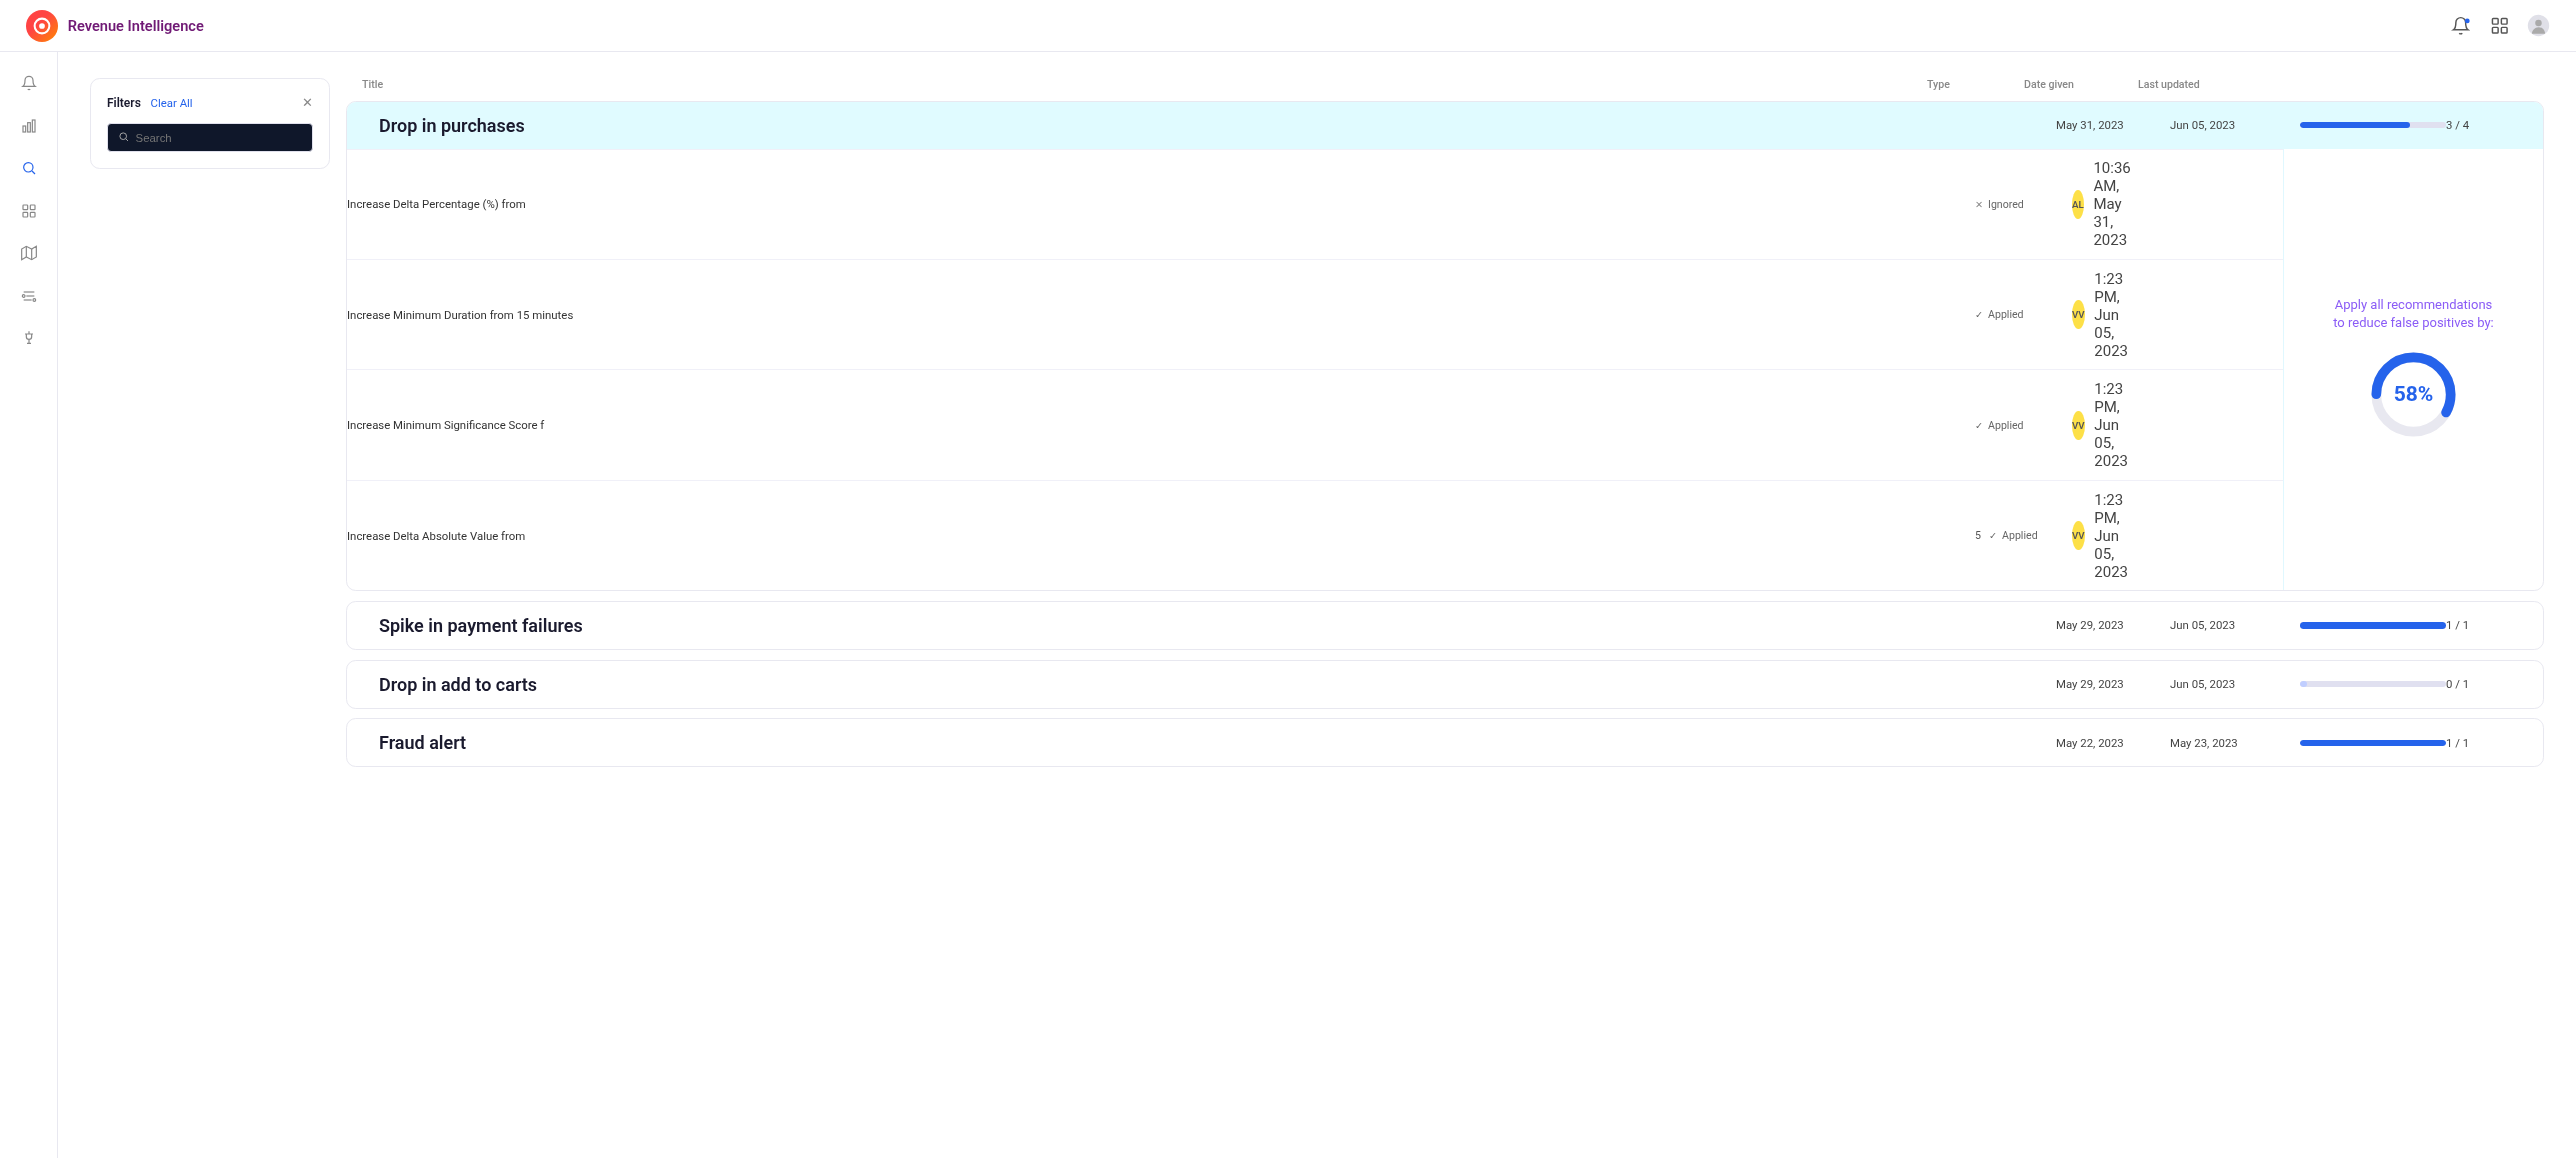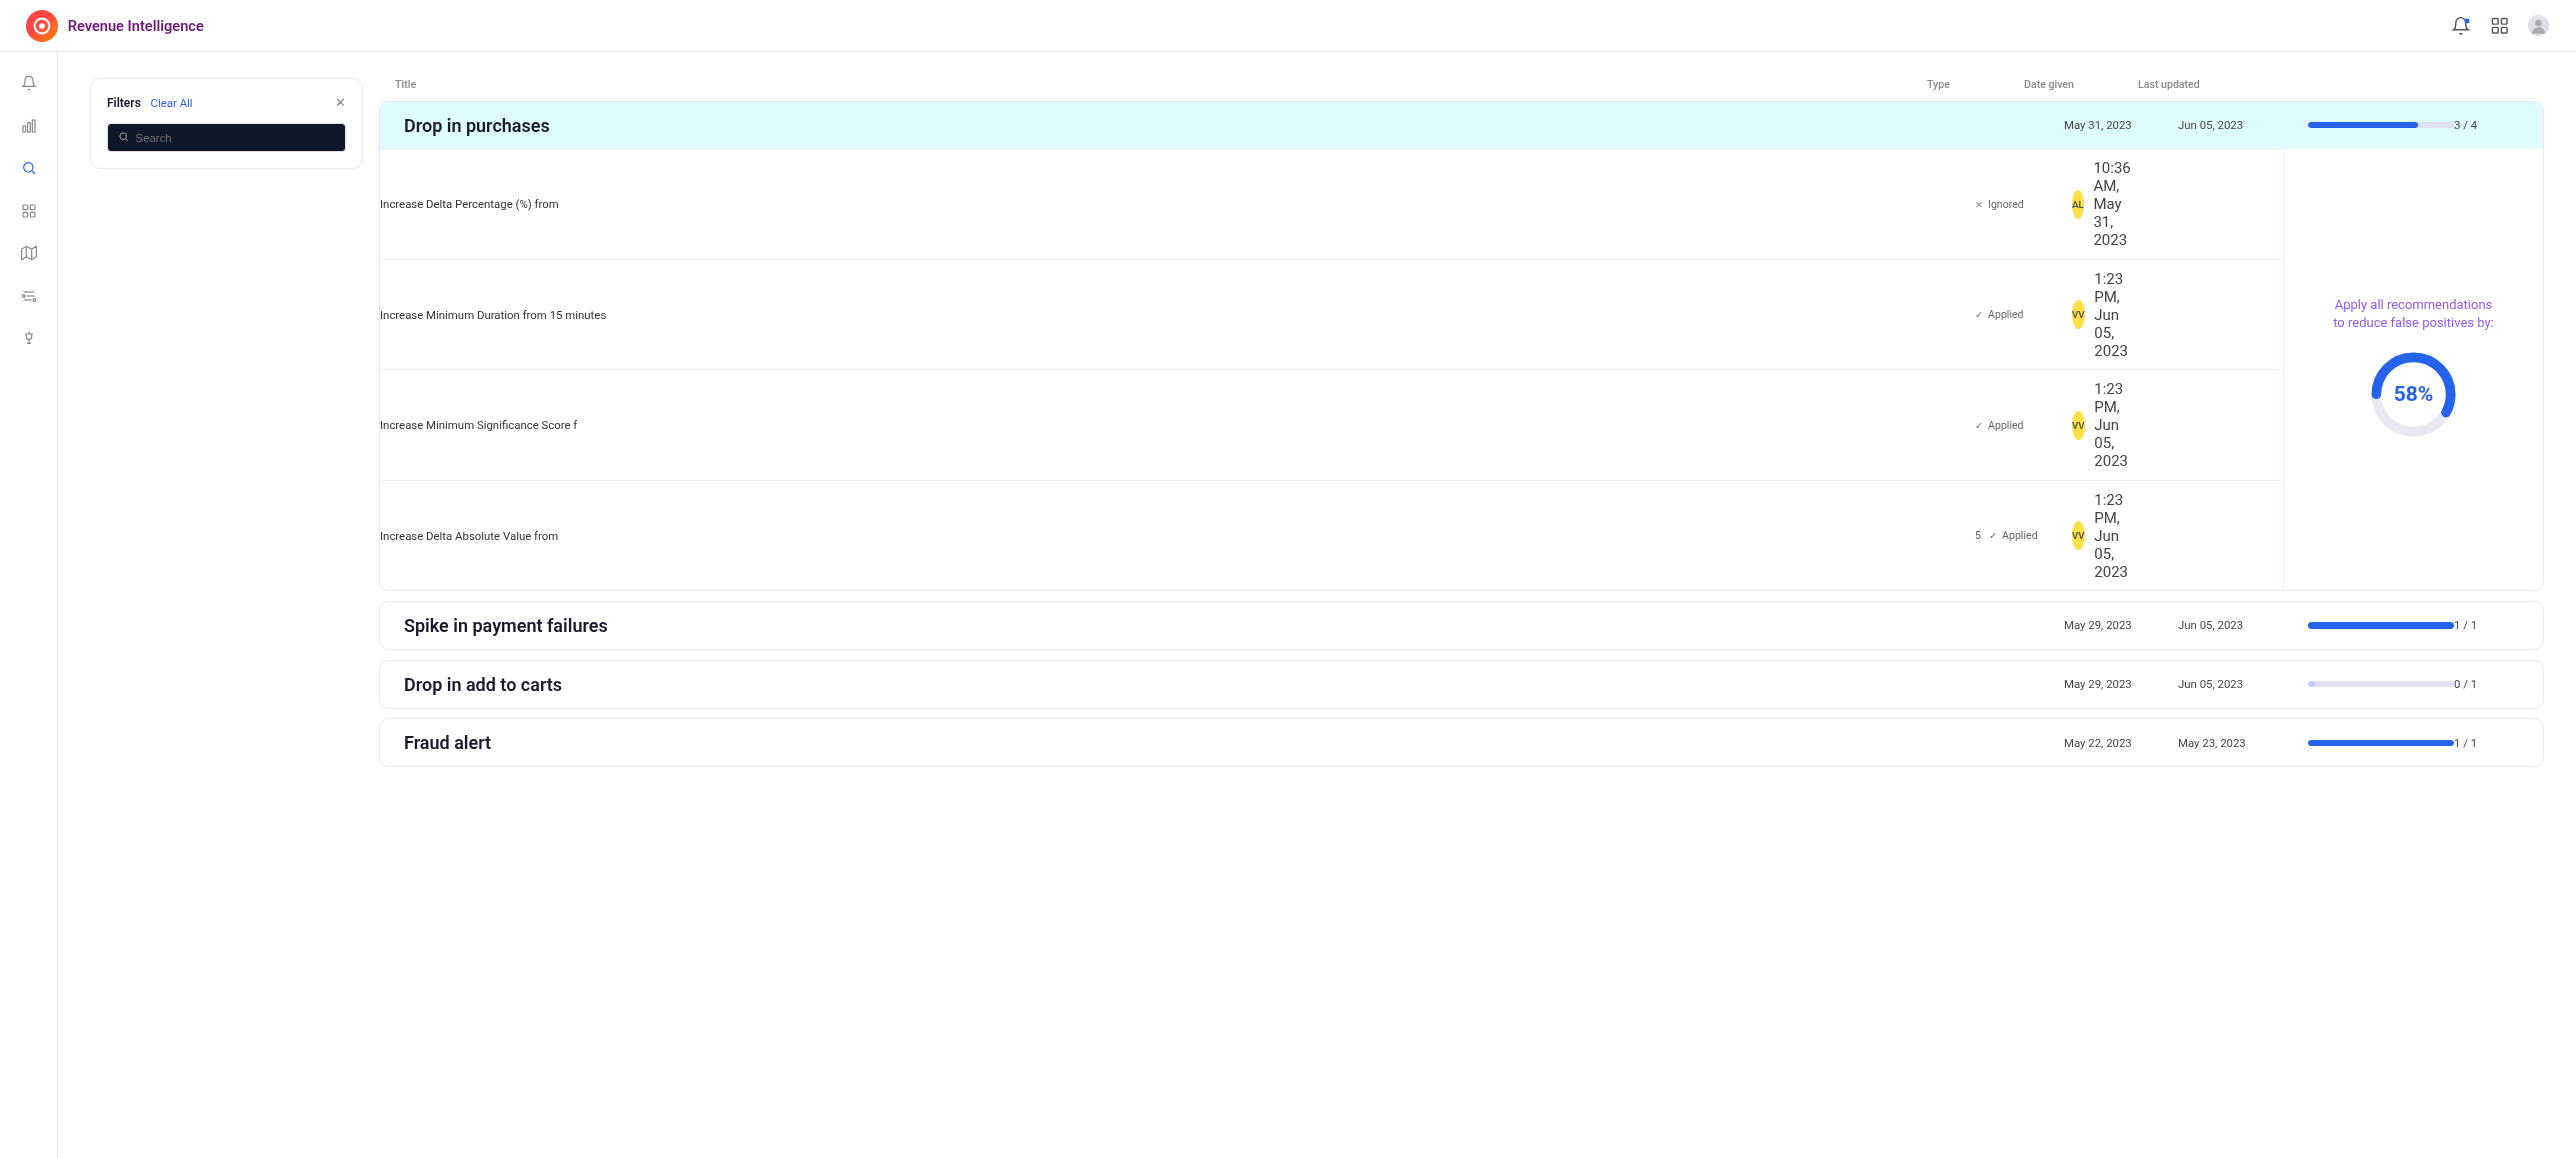--- a/index.html
+++ b/index.html
@@ -46,21 +46,21 @@
       display: flex; align-items: center; gap: 6.5px; padding: 6.5px 16px;
       border: 1.2px solid #d0d0e0; border-radius: 6.5px; background: #fff;
       cursor: pointer; font-size: 12px; color: #333; font-weight: 500;
     }
 
     
     .columns-layout { display: flex; gap: 16px; }
 
     
     .filter-panel {
-      width: 273px; border: 0.8px solid #e8e8f0; border-radius: 9.7px;
+      width: 240px; border: 0.8px solid #e8e8f0; border-radius: 9.7px;
       padding: 16px; background: #fff; flex-shrink: 0; height: fit-content;
     }
     .filter-panel-header { display: flex; align-items: center; justify-content: space-between; margin-bottom: 13px; }
     .filter-label { font-size: 12px; font-weight: 600; color: #1a1a2e; }
     .clear-all { font-size: 11.4px; color: #2563eb; cursor: pointer; margin-left: 6.5px; }
     .close-btn { cursor: pointer; color: #888; font-size: 13px; }
     .search-box {
       display: flex; align-items: center; gap: 6.5px; padding: 6.5px 9.7px;
       border: 0.8px solid #e0e0ec; border-radius: 4px; background: #0f172a;
     }
@@ -76,21 +76,21 @@
       padding: 0 16px 9.7px; color: #888; font-size: 10.6px; font-weight: 500;
     }
 
     
     .rec-row {
       border: 0.8px solid #e8e8f0; border-radius: 9.7px; margin-bottom: 9.7px; overflow: hidden;
       background: #fff;
     }
     .rec-row-main {
       display: grid; grid-template-columns: 1fr 97px 114px 130px 146px 65px;
-      align-items: center; padding: 13px 24px; cursor: pointer;
+      align-items: center; padding: 13px 32px; cursor: pointer;
     }
     .rec-row-main.expanded { background: #e0fbff; }
     .rec-row-title { font-size: 18px; font-weight: 600; color: #1a1a2e; }
     .rec-row-date { font-size: 11.4px; color: #444; }
     .progress-wrap { display: flex; align-items: center; gap: 8px; }
     .progress-bar-bg { height: 6.5px; border-radius: 3.2px; background: #e0e0f0; flex: 1; overflow: hidden; }
     .progress-bar-fill { height: 100%; border-radius: 3.2px; background: #2563eb; }
     .progress-bar-fill.light { background: #c0ceff; }
     .fraction { font-size: 11.4px; color: #444; white-space: nowrap; }
     .sub-row {

